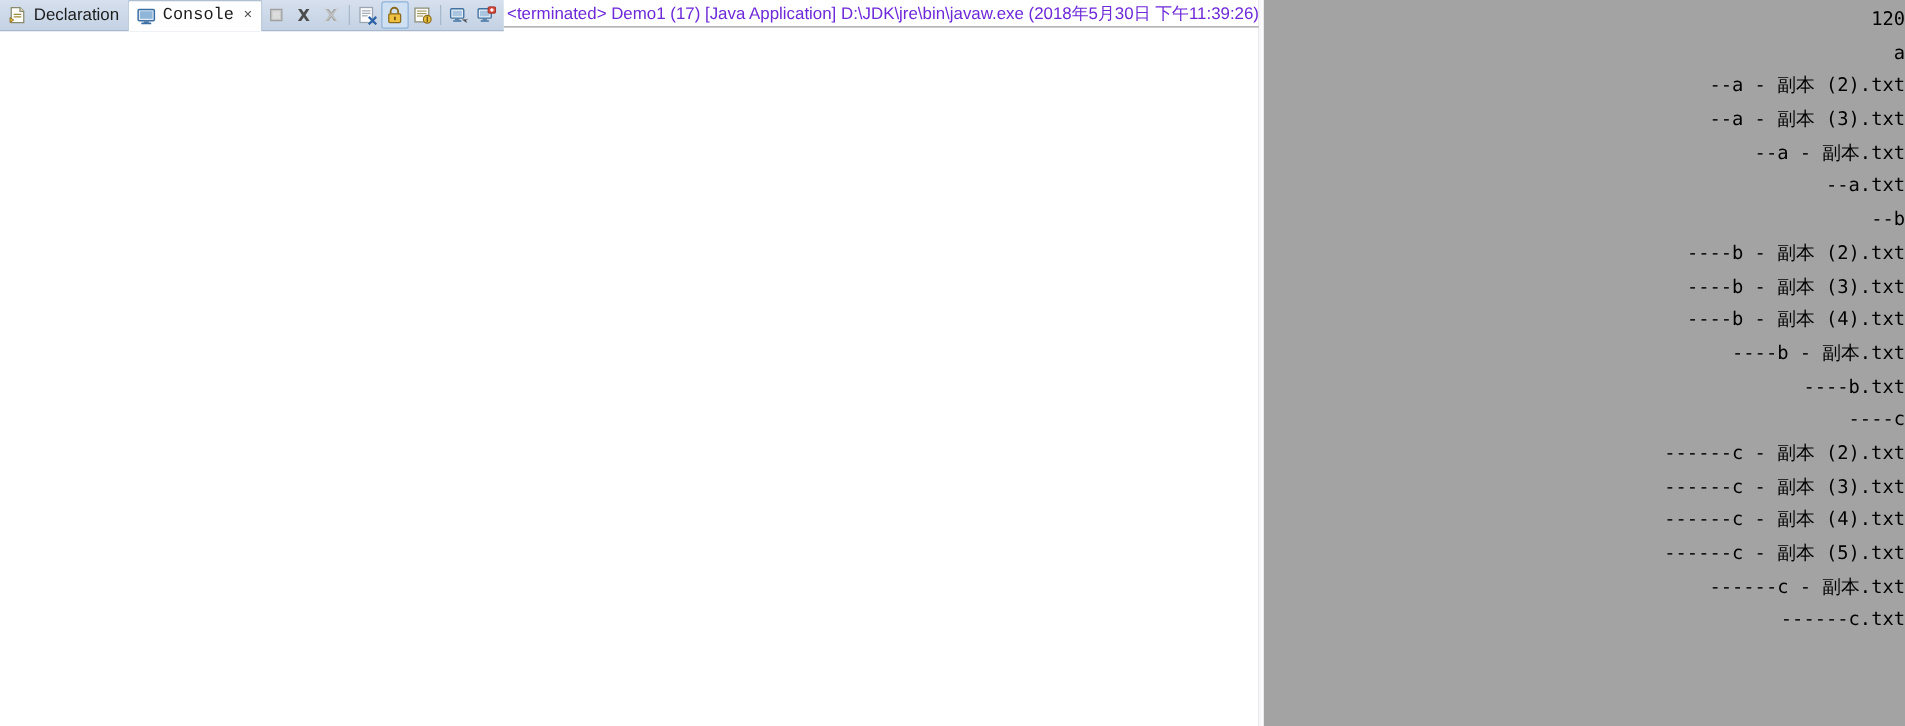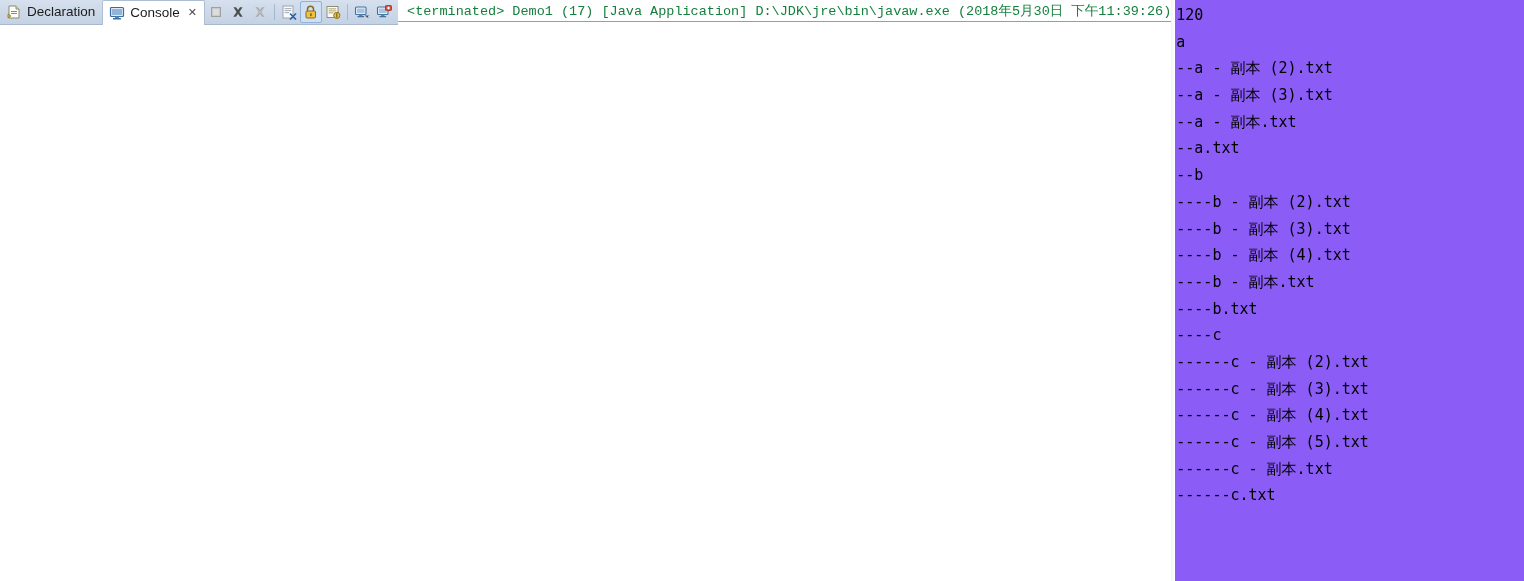--- a/index.html
+++ b/index.html
@@ -54,20 +54,21 @@
   }
   .tab.active {
     background: #ffffff;
     border-left: 1px solid #aebfd2;
     border-right: 1px solid #aebfd2;
     border-top: 1px solid #aebfd2;
     border-top-left-radius: 2px;
     border-top-right-radius: 2px;
     margin-bottom: -1px;
     padding-bottom: 1px;
+    font-family: Liberation Mono, monospace;
   }
   .tab-label { line-height: 1; }
   .tab-close {
     font-size: 11px;
     color: #4a4a4a;
     margin-left: 3px;
     line-height: 1;
   }
 
   
@@ -102,37 +103,37 @@
     margin: 0 3px;
     flex: 0 0 auto;
   }
 
   
   .term-line {
     height: 21px;
     background: #ffffff;
     border-bottom: 1px solid #9c9c9c;
     font-size: 13.5px;
-    color: #15803d;
-    display: flex;
-    align-items: center;
-    padding-left: 9px;
+    color: #6d28d9;
+    display: flex;
+    align-items: center;
+    padding-left: 3px;
     white-space: nowrap;
     flex: 0 0 auto;
     letter-spacing: 0px;
-    font-family: Liberation Mono, monospace;
   }
 
   
   .console-wrap {
     flex: 1 1 auto;
     display: flex;
-    background: #8b5cf6;
+    background: #a3a3a3;
     overflow: hidden;
     position: relative;
+    text-align: right;
   }
   .gutter {
     width: 4px;
     background: linear-gradient(to right, #f4f4f8 0%, #fbfbfd 60%, #ffffff 100%);
     flex: 0 0 auto;
   }
   .console-out {
     flex: 1 1 auto;
     font-family: "DejaVu Sans Mono", "Liberation Mono", monospace;
     font-size: 15px;

